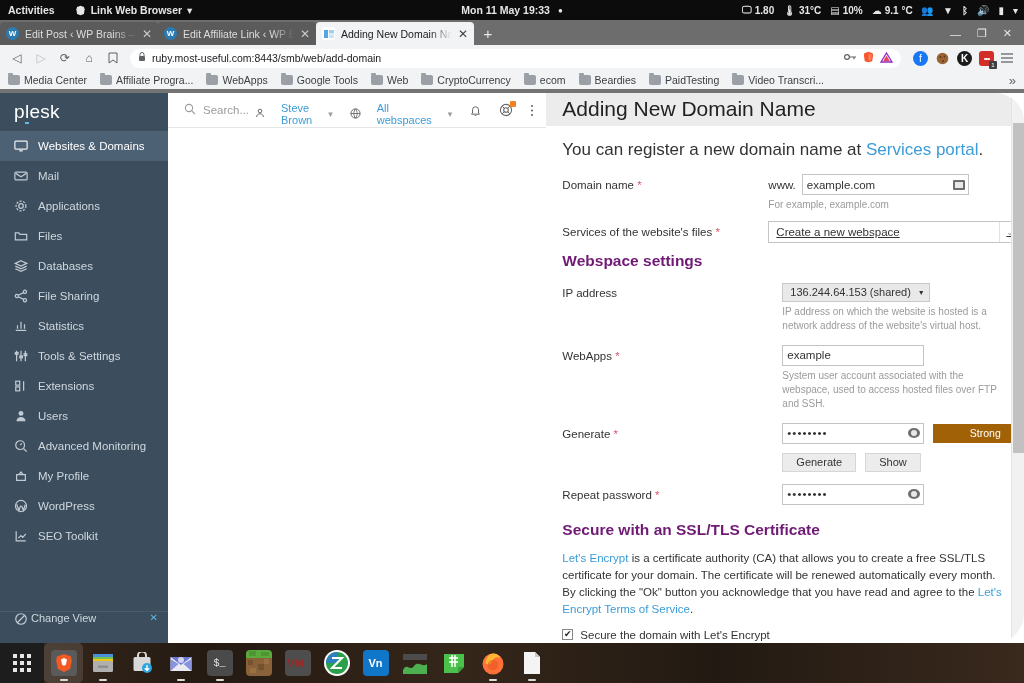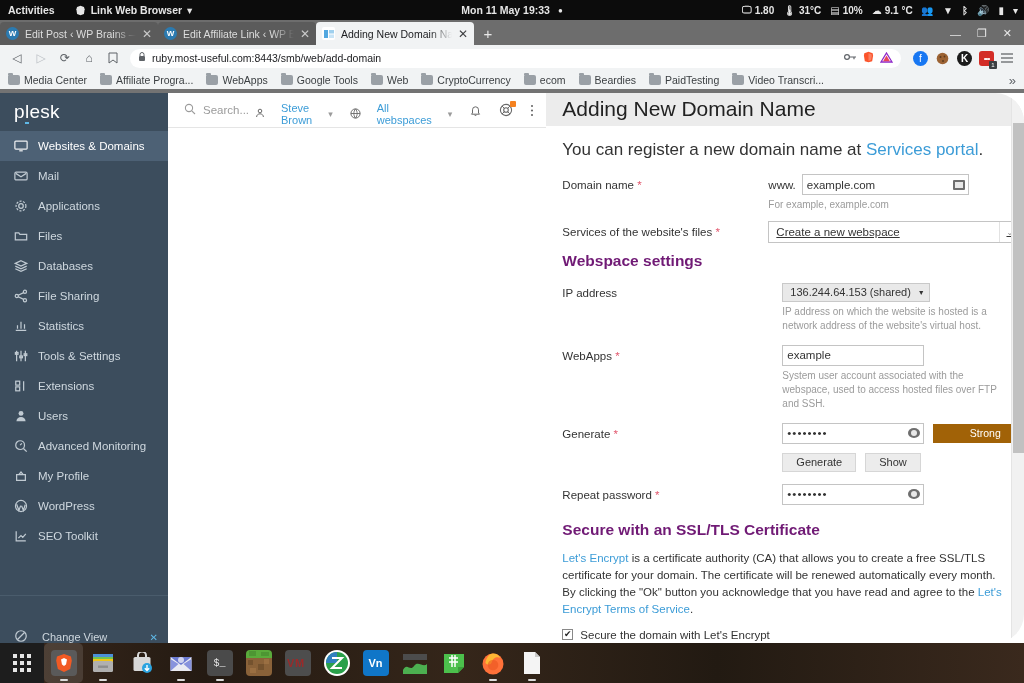--- a/index.html
+++ b/index.html
@@ -99,22 +99,22 @@
   .plesk-logo .u { border-bottom: 2px solid #5fb8e6; }
   .nav-item {
     height: 30px; display: flex; align-items: center; gap: 10px;
     padding-left: 14px; color: #cfd8df; font-size: 11.5px;
   }
   .nav-item.active { background: #4d6175; color: #fff; }
   .nav-ico { width: 14px; height: 14px; flex: 0 0 14px;
     display: flex; align-items: center; justify-content: center; opacity: .9; }
   .nav-ico svg { width: 14px; height: 14px; fill: none; stroke: currentColor;
     stroke-width: 1.4; }
-  .side-foot { margin-top: auto; border-top: 1px solid #4a5c6c; height: 48px;
-    display: flex; align-items: flex-end; gap: 14px; padding: 0 10px 0 14px;
+  .side-foot { margin-top: auto; border-top: 1px solid #4a5c6c; height: 32px;
+    display: flex; align-items: flex-start; gap: 3px; padding: 0 10px 0 14px;
     color: #cfd8df; font-size: 11px; }
   .side-foot .x { margin-left: auto; color: #5fb8e6; font-size: 10px; }
   .side-handle {
     position: absolute; right: -9px; top: 245px; width: 9px; height: 38px;
     background: #ececec; border: 1px solid #dcdcdc; border-left: none;
     display: flex; align-items: center; justify-content: center;
     color: #7c7c7c; font-size: 8px;
   }
 
   .plesk-main { flex: 1; display: flex; flex-direction: row;

